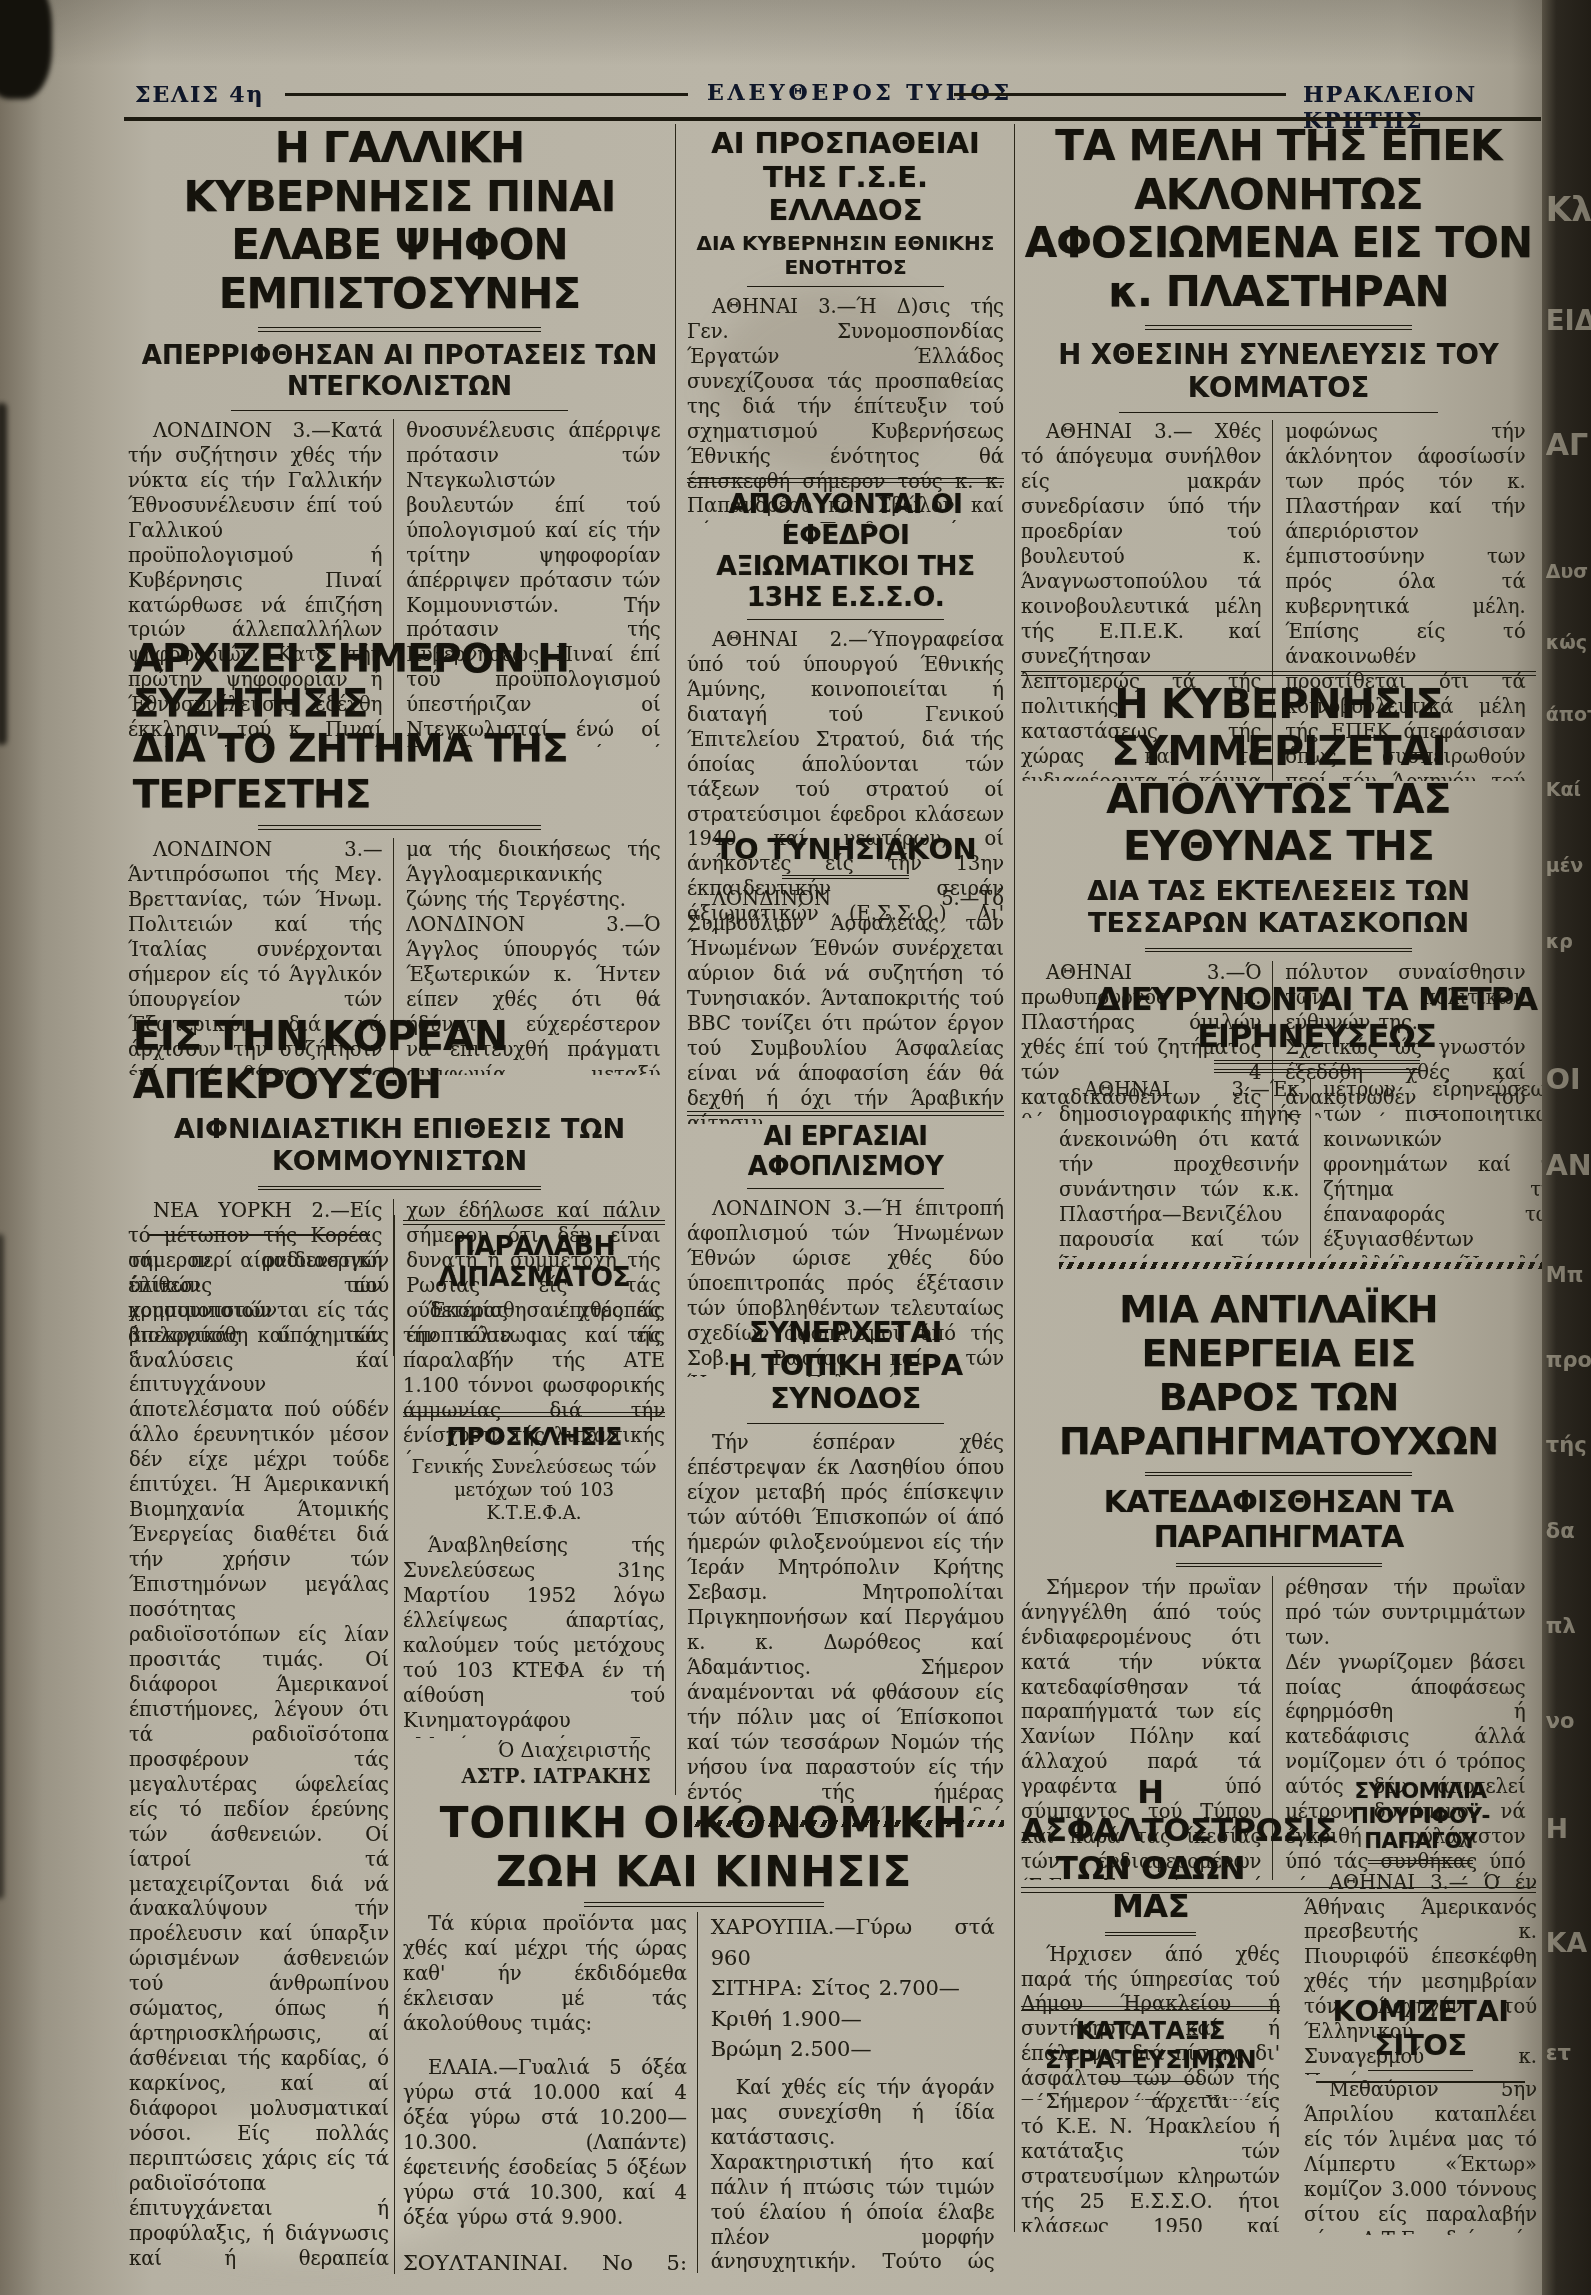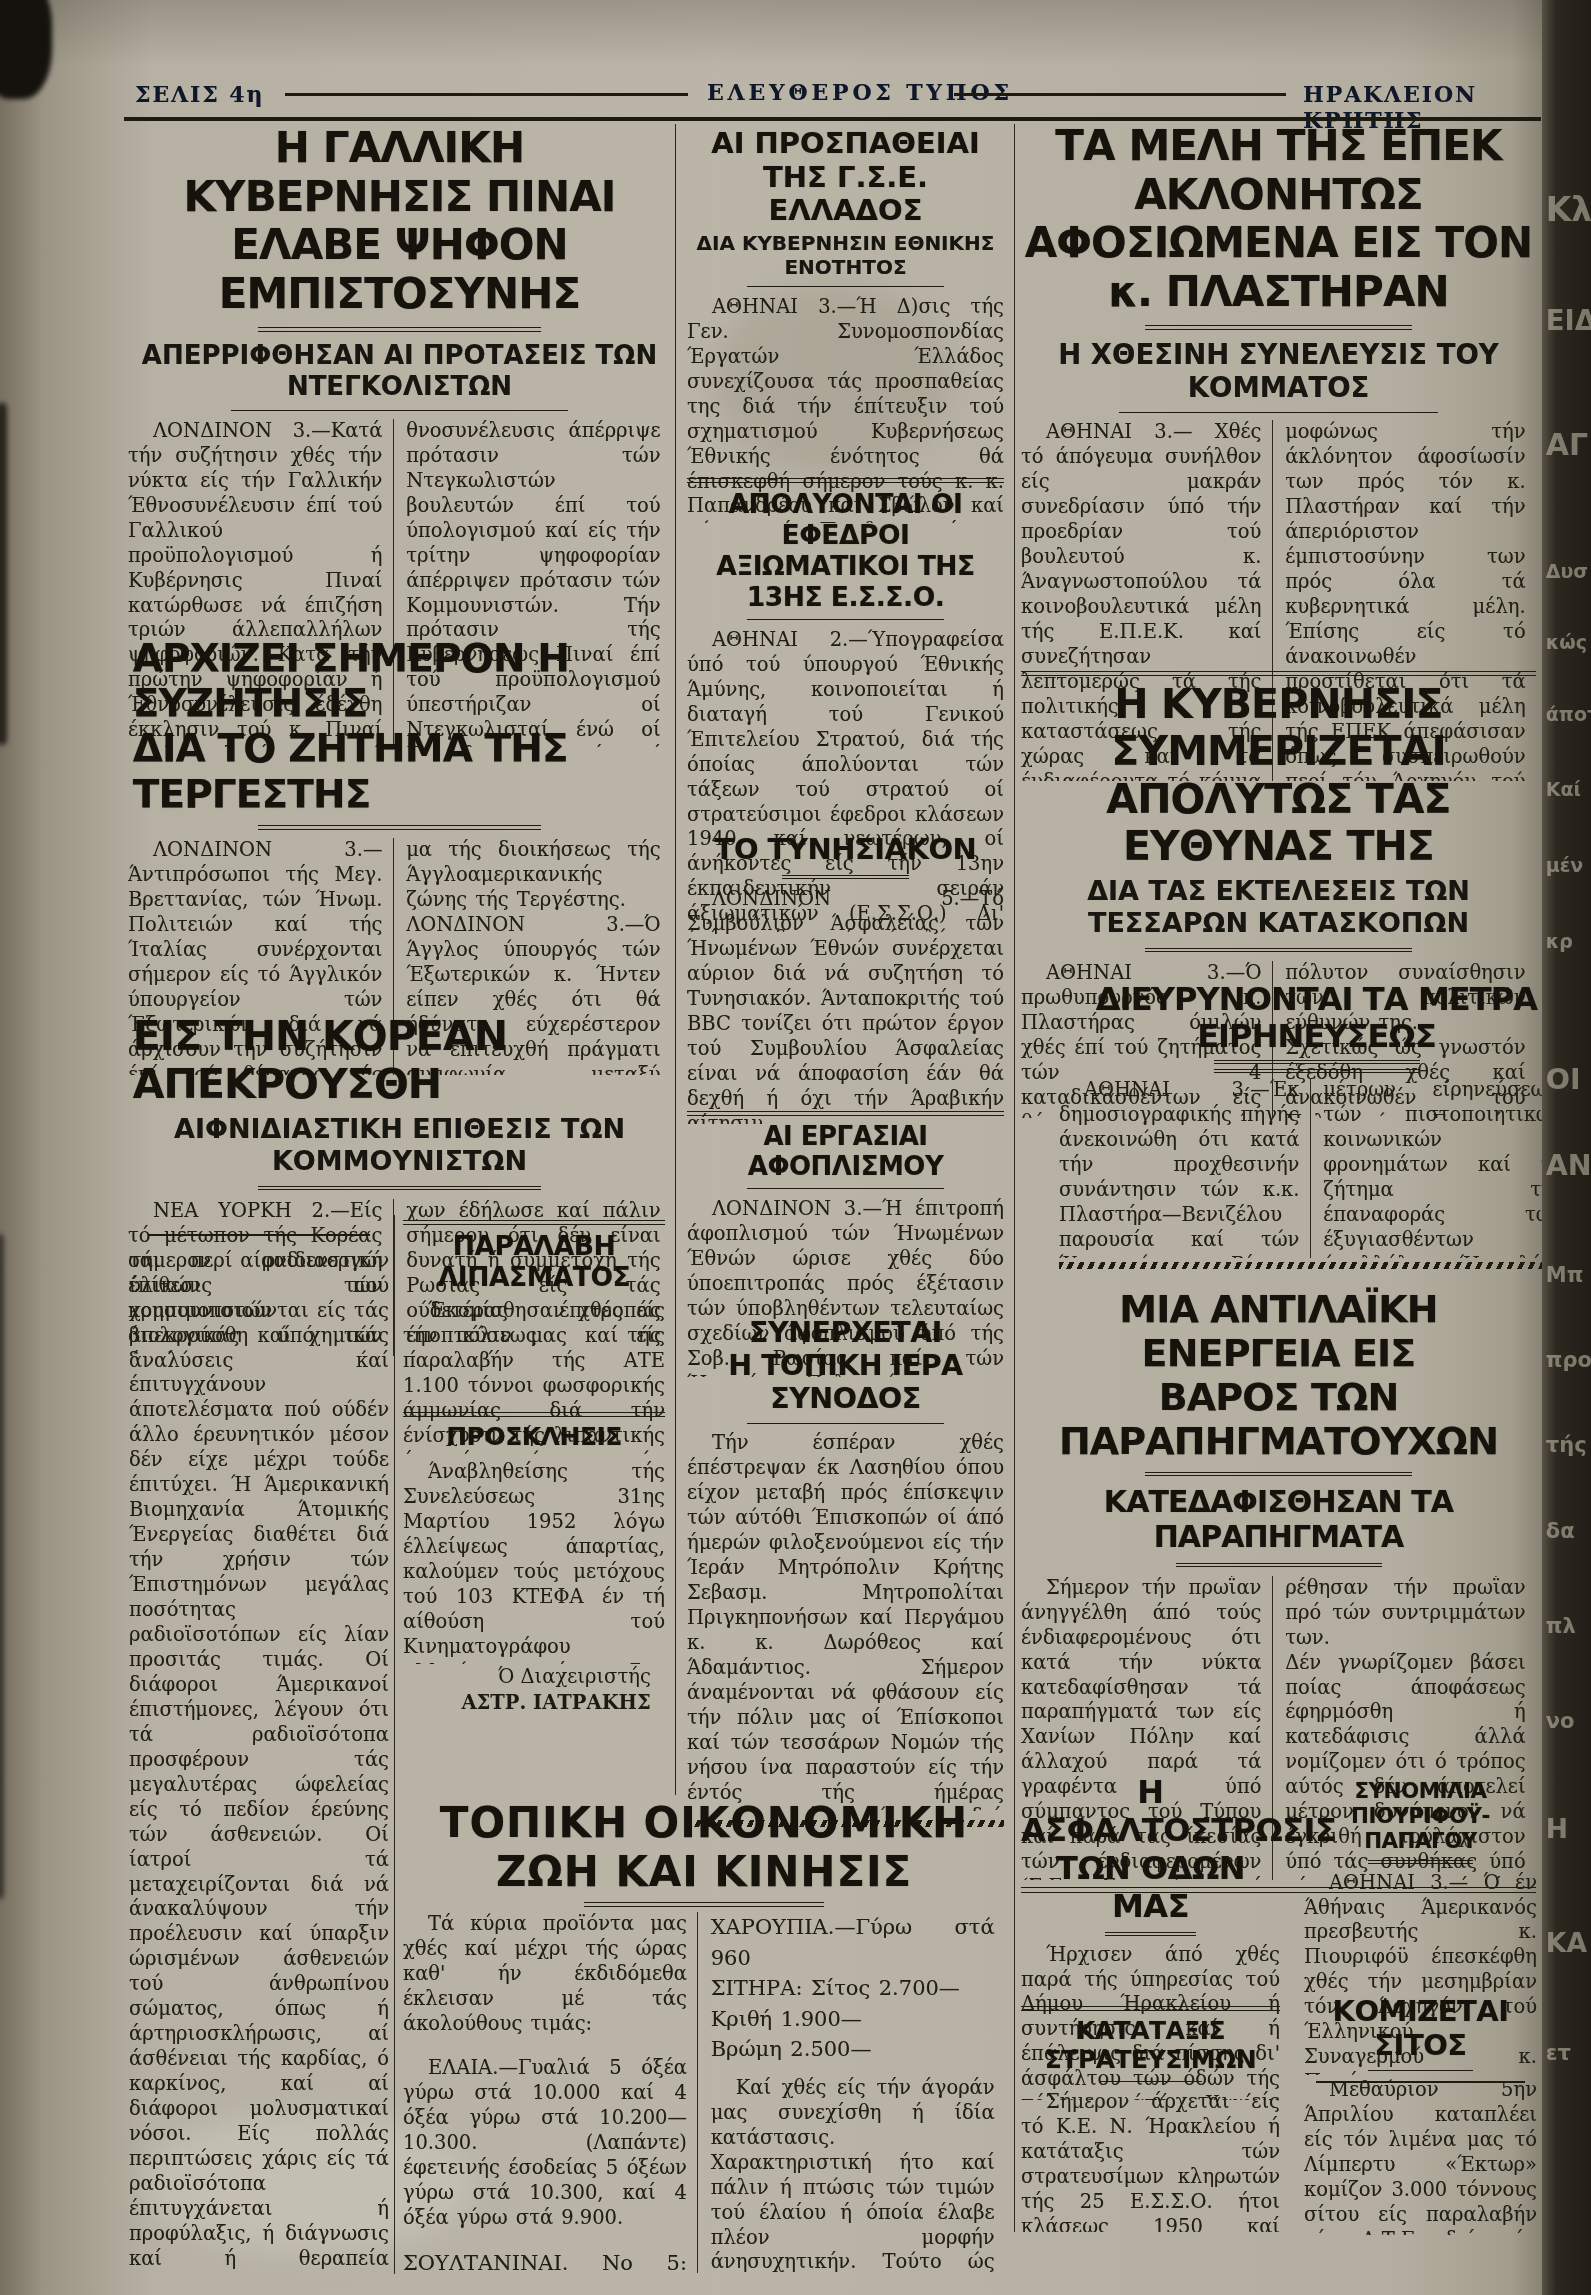--- a/index.html
+++ b/index.html
@@ -169,20 +169,21 @@
 
   <section class="art" style="left:403px;top:1215px;width:262px;">
     <div class="drule"></div>
     <div class="kick" style="font-size:26.6px;">ΠΑΡΑΛΑΒΗ ΛΙΠΑΣΜΑΤΟΣ</div>
     <div class="bd ind" style="height:157px;overflow:hidden;margin-top:7.6px;">Έκομίσθησαν χθές είς τήν πόλιν μας καί είς παραλαβήν τής ΑΤΕ 1.100 τόννοι φωσφορικής άμμωνίας διά τήν ένίσχυσιν τής λιπαντικής έργασίας τών γεωργών τού Νομού μας είς τήν καλλιέργειαν.</div>
   </section>
 
   <section class="art" style="left:403px;top:1407px;width:262px;">
     <div class="drule"></div>
     <div class="kick" style="font-size:25px;">ΠΡΟΣΚΛΗΣΙΣ</div>
+    <div class="bd" style="text-align:center;font-size:18px;margin-top:4.7px;">Γενικής Συνελεύσεως τών μετόχων τού 103 Κ.Τ.Ε.Φ.Α.</div>
     <div class="bd ind" style="height:204px;overflow:hidden;margin-top:9.5px;">Άναβληθείσης τής Συνελεύσεως 31ης Μαρτίου 1952 λόγω έλλείψεως άπαρτίας, καλούμεν τούς μετόχους τού 103 ΚΤΕΦΑ έν τή αίθούση τού Κινηματογράφου «Μινώα» τήν 7ην τρέχοντος καί ώραν 11 π. μ. πρός συζήτησιν τών αύτών θεμάτων.</div>
     <div class="sig">Ό Διαχειριστής</div>
     <div class="sig" style="font-weight:700;">ΑΣΤΡ. ΙΑΤΡΑΚΗΣ</div>
   </section>
 
   <section class="art" style="left:687px;top:1106px;width:317px;">
     <div class="drule"></div>
     <div class="kick" style="font-size:26px;">ΑΙ ΕΡΓΑΣΙΑΙ ΑΦΟΠΛΙΣΜΟΥ</div>
     <div class="line"></div>
     <div class="bd ind" style="height:180px;overflow:hidden;">ΛΟΝΔΙΝΟΝ 3.—Ή έπιτροπή άφοπλισμού τών Ήνωμένων Έθνών ώρισε χθές δύο ύποεπιτροπάς πρός έξέτασιν τών ύποβληθέντων τελευταίως σχεδίων άφοπλισμού ύπό τής Σοβ. Ρωσίας καί τών Ήνωμένων Πολιτειών.</div>

